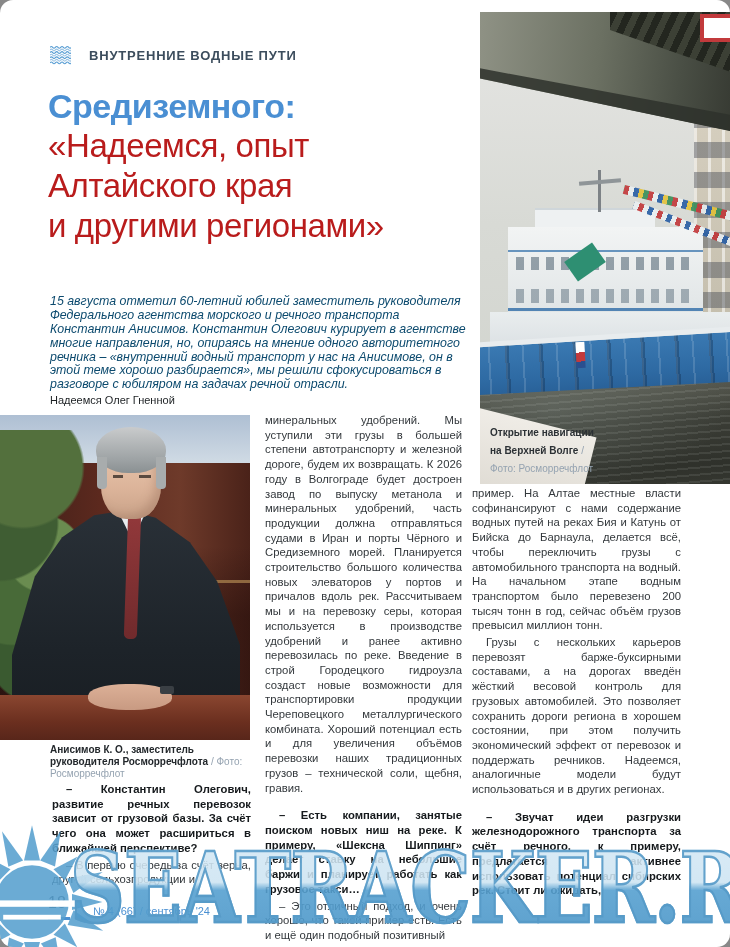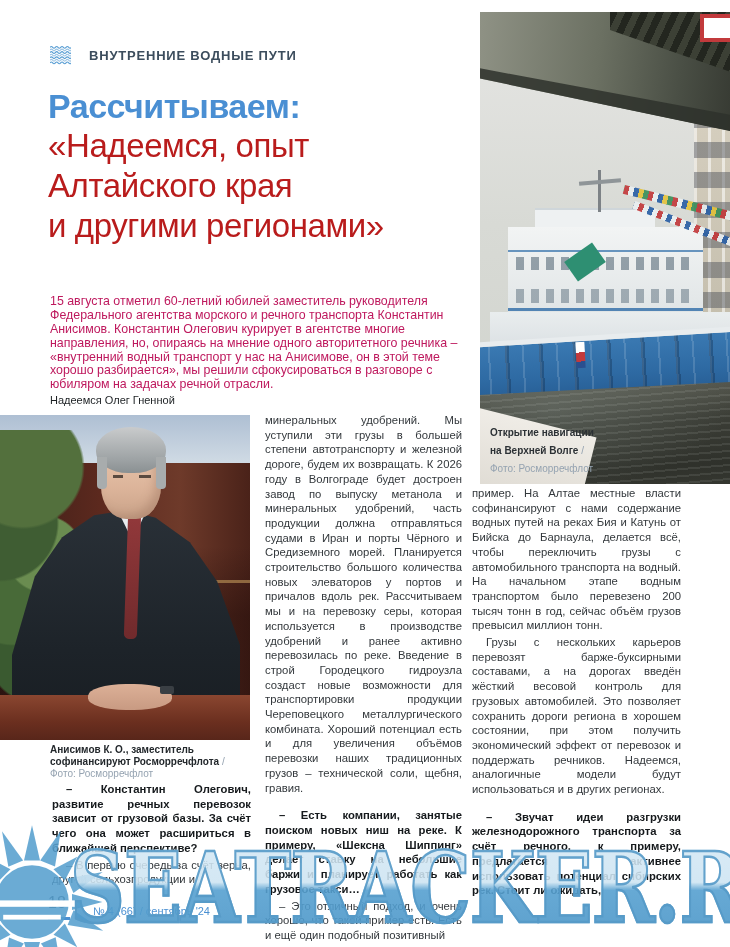--- a/index.html
+++ b/index.html
@@ -1,31 +1,31 @@
 <!DOCTYPE html>
 <html lang="ru"><head>
 <meta charset="utf-8">
 <style>
   html,body{margin:0;padding:0;background:#888;}
   .page{position:relative;width:730px;height:947px;background:#fff;margin:0 auto;overflow:hidden;
-        font-family:"Liberation Sans",sans-serif;}
+        font-family:"Liberation Sans",sans-serif;border-radius:13px;}
   .abs{position:absolute;}
 
   
   .section-header{left:50px;top:45px;display:flex;align-items:center;gap:18px;}
   .wave-icon{width:21px;height:21px;display:block;}
   .section-label{font-size:13px;font-weight:600;letter-spacing:.8px;color:#3c4d5d;}
 
   
   .title{left:48px;top:86px;width:450px;line-height:40px;}
   .title .brand{display:block;font-size:34px;font-weight:800;color:#4a8fd3;letter-spacing:-.5px;}
   .title .qline{display:block;font-size:33px;font-weight:400;color:#b91c1c;letter-spacing:-.4px;}
 
   
-  .lead{left:50px;top:283px;width:422px;font-size:12.4px;line-height:13.8px;color:#be185d;}
+  .lead{left:50px;top:283px;width:422px;font-size:12.4px;line-height:13.8px;color:#0c4a6e;font-style:italic;}
   .byline{left:50px;top:394px;font-size:11px;color:#1c2023;}
   .byline b{font-weight:400;}
 
   
   .col{font-size:11.3px;line-height:14.7px;color:#33383c;text-align:justify;hyphens:auto;}
   .col p{margin:2px;}
   .col p.ind{text-indent:14px;}
   .col p.q{font-weight:700;color:#15191c;}
   .col p.gap{margin-top:13px;}
   #col-left{left:50px;top:780px;width:203px;}
@@ -147,21 +147,21 @@
         <path stroke="#9cc4e4" d="M0 10.6 q1.4 -1.8 2.8 0 t2.8 0 t2.8 0 t2.8 0 t2.8 0 t2.8 0 t2.8 0 t2.8 0"></path>
         <path stroke="#5b9fd4" d="M0 13.3 q1.4 -1.8 2.8 0 t2.8 0 t2.8 0 t2.8 0 t2.8 0 t2.8 0 t2.8 0 t2.8 0"></path>
         <path stroke="#9cc4e4" d="M0 16 q1.4 -1.8 2.8 0 t2.8 0 t2.8 0 t2.8 0 t2.8 0 t2.8 0 t2.8 0 t2.8 0"></path>
         <path stroke="#5b9fd4" d="M0 18.7 q1.4 -1.8 2.8 0 t2.8 0 t2.8 0 t2.8 0 t2.8 0 t2.8 0 t2.8 0 t2.8 0"></path>
       </g>
     </svg>
     <span class="section-label">ВНУТРЕННИЕ ВОДНЫЕ ПУТИ</span>
   </div>
 
   <h1 class="abs title" style="margin:0;font-weight:400;">
-    <span class="brand">Рассчитываем:</span>
+    <span class="brand">Средиземного:</span>
     <span class="qline">«Надеемся, опыт</span>
     <span class="qline">Алтайского края</span>
     <span class="qline">и другими регионами»</span>
   </h1>
 
   <p class="abs lead">15 августа отметил 60-летний юбилей заместитель руководителя Федерального агентства морского и речного транспорта Константин Анисимов. Константин Олегович курирует в агентстве многие направления, но, опираясь на мнение одного авторитетного речника – «внутренний водный транспорт у нас на Анисимове, он в этой теме хорошо разбирается», мы решили сфокусироваться в разговоре с юбиляром на задачах речной отрасли.</p>
   <p class="abs byline" style="margin:0;"><span>Надеемся </span><b>Олег Гненной</b></p>
 
   <figure class="abs" id="portrait">
     <div class="abs pp-sky"></div>
@@ -175,21 +175,21 @@
     <div class="abs pp-eyes"></div>
     <div class="abs pp-hair"></div>
     <div class="abs pp-hair-l"></div>
     <div class="abs pp-hair-r"></div>
     <div class="abs pp-desk"></div>
     <div class="abs pp-hands"></div>
     <div class="abs pp-watch"></div>
   </figure>
 
   <div class="abs caption" id="portrait-caption">
-    <b>Анисимов К. О., заместитель софинансируют Росморречфлота</b><span class="credit"> / Фото: Росморречфлот</span>
+    <b>Анисимов К. О., заместитель руководителя Росморречфлота</b><span class="credit"> / Фото: Росморречфлот</span>
   </div>
 
   <div class="abs col" id="col-left">
     <p class="q ind">– Константин Олегович, развитие речных перевозок зависит от грузовой базы. За счёт чего она может расшириться в ближайшей перспективе?</p>
     <p class="ind">– В первую очередь за счёт зерна, другой сельхозпродукции и</p>
   </div>
 
   <div class="abs col" id="col-mid">
     <p>минеральных удобрений. Мы уступили эти грузы в большей степени автотранспорту и железной дороге, будем их возвращать. К 2026 году в Волгограде будет достроен завод по выпуску метанола и минеральных удобрений, часть продукции должна отправляться судами в Иран и порты Чёрного и Средиземного морей. Планируется строительство большого количества новых элеваторов у портов и причалов вдоль рек. Рассчитываем мы и на перевозку серы, которая используется в производстве удобрений и ранее активно перевозилась по реке. Введение в строй Городецкого гидроузла создаст новые возможности для транспортировки продукции Череповецкого металлургического комбината. Хороший потенциал есть и для увеличения объёмов перевозки наших традиционных грузов – технической соли, щебня, гравия.</p>
     <p class="q ind gap">– Есть компании, занятые поиском новых ниш на реке. К примеру, «Шексна Шиппинг» делает ставку на небольшие баржи и планирует работать как грузовое такси…</p>

